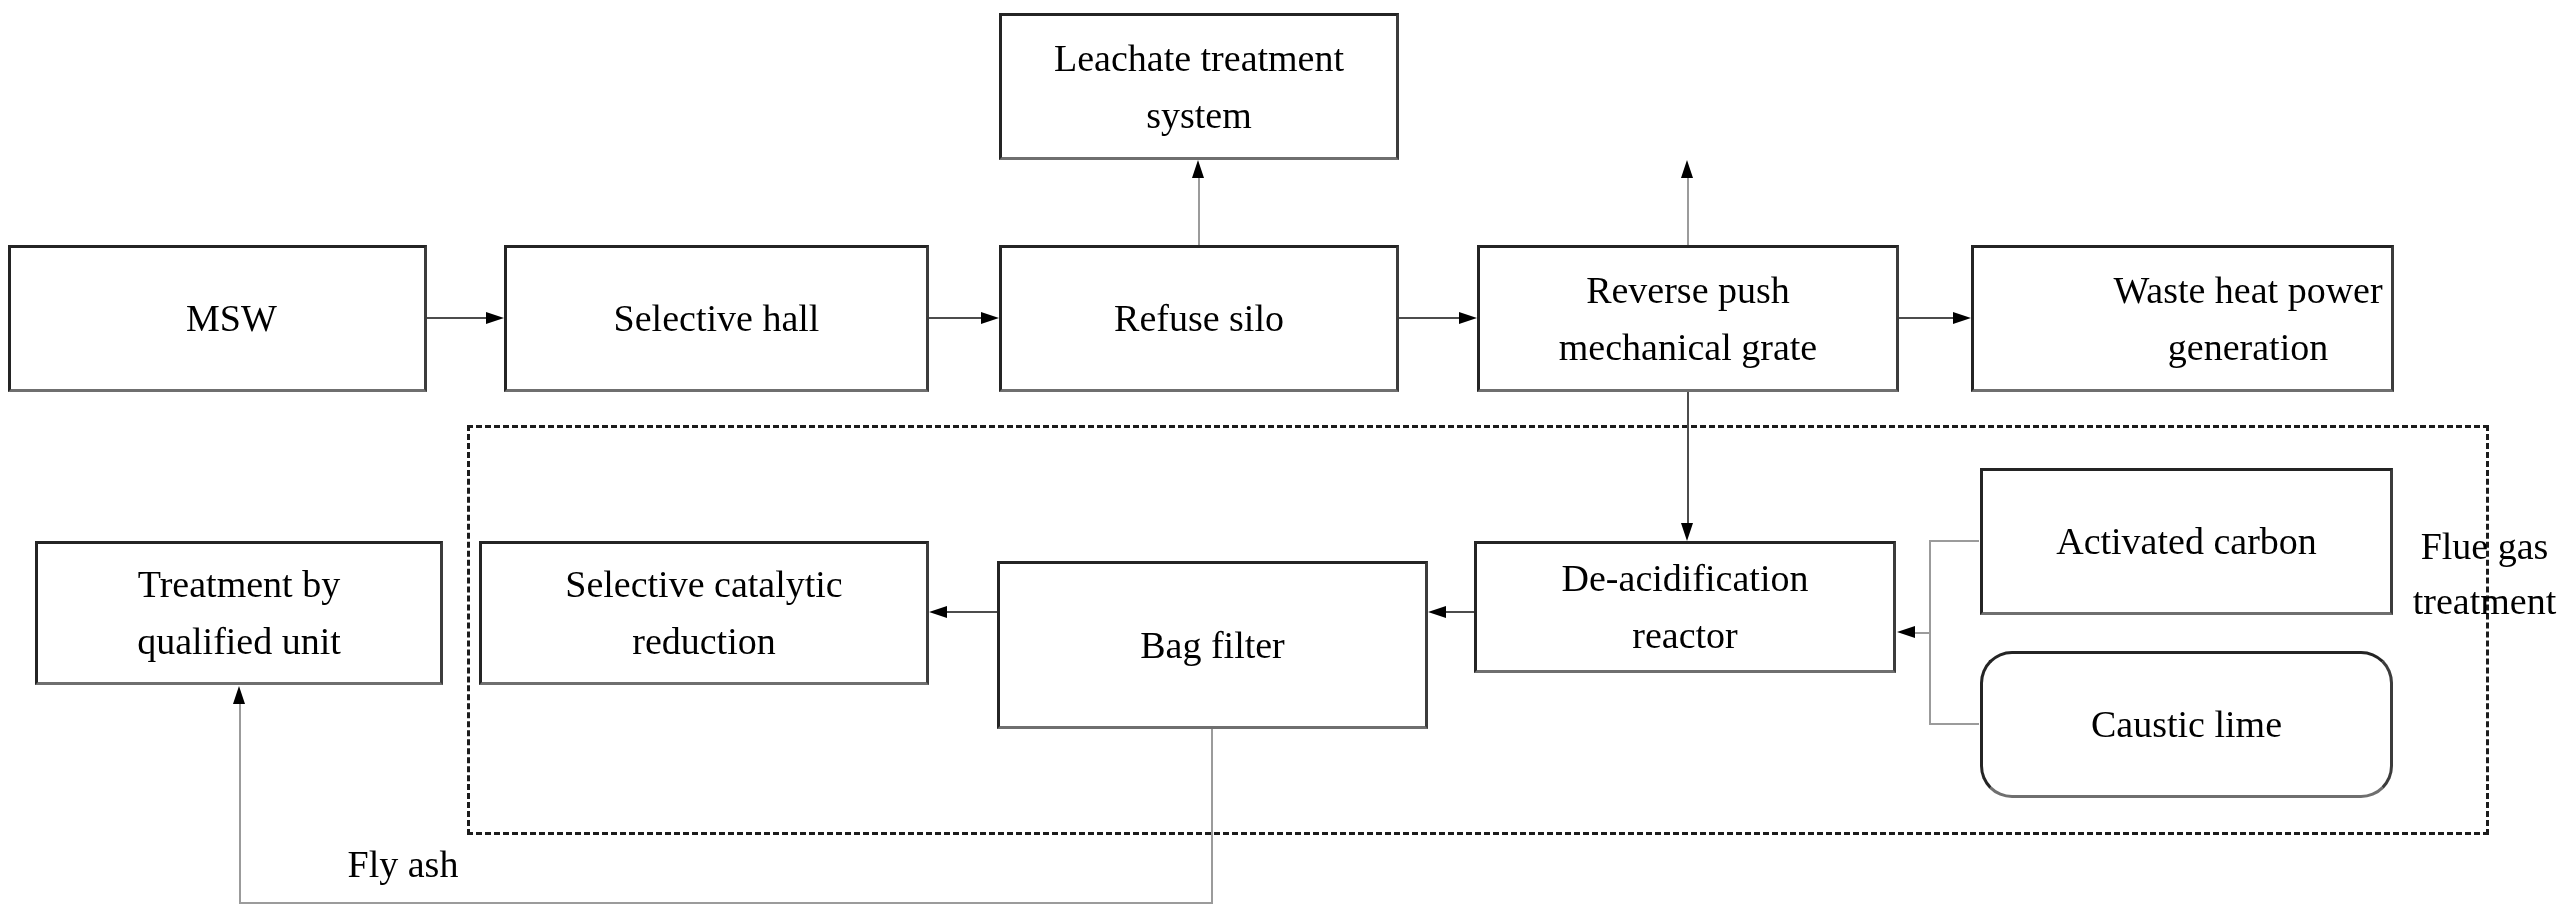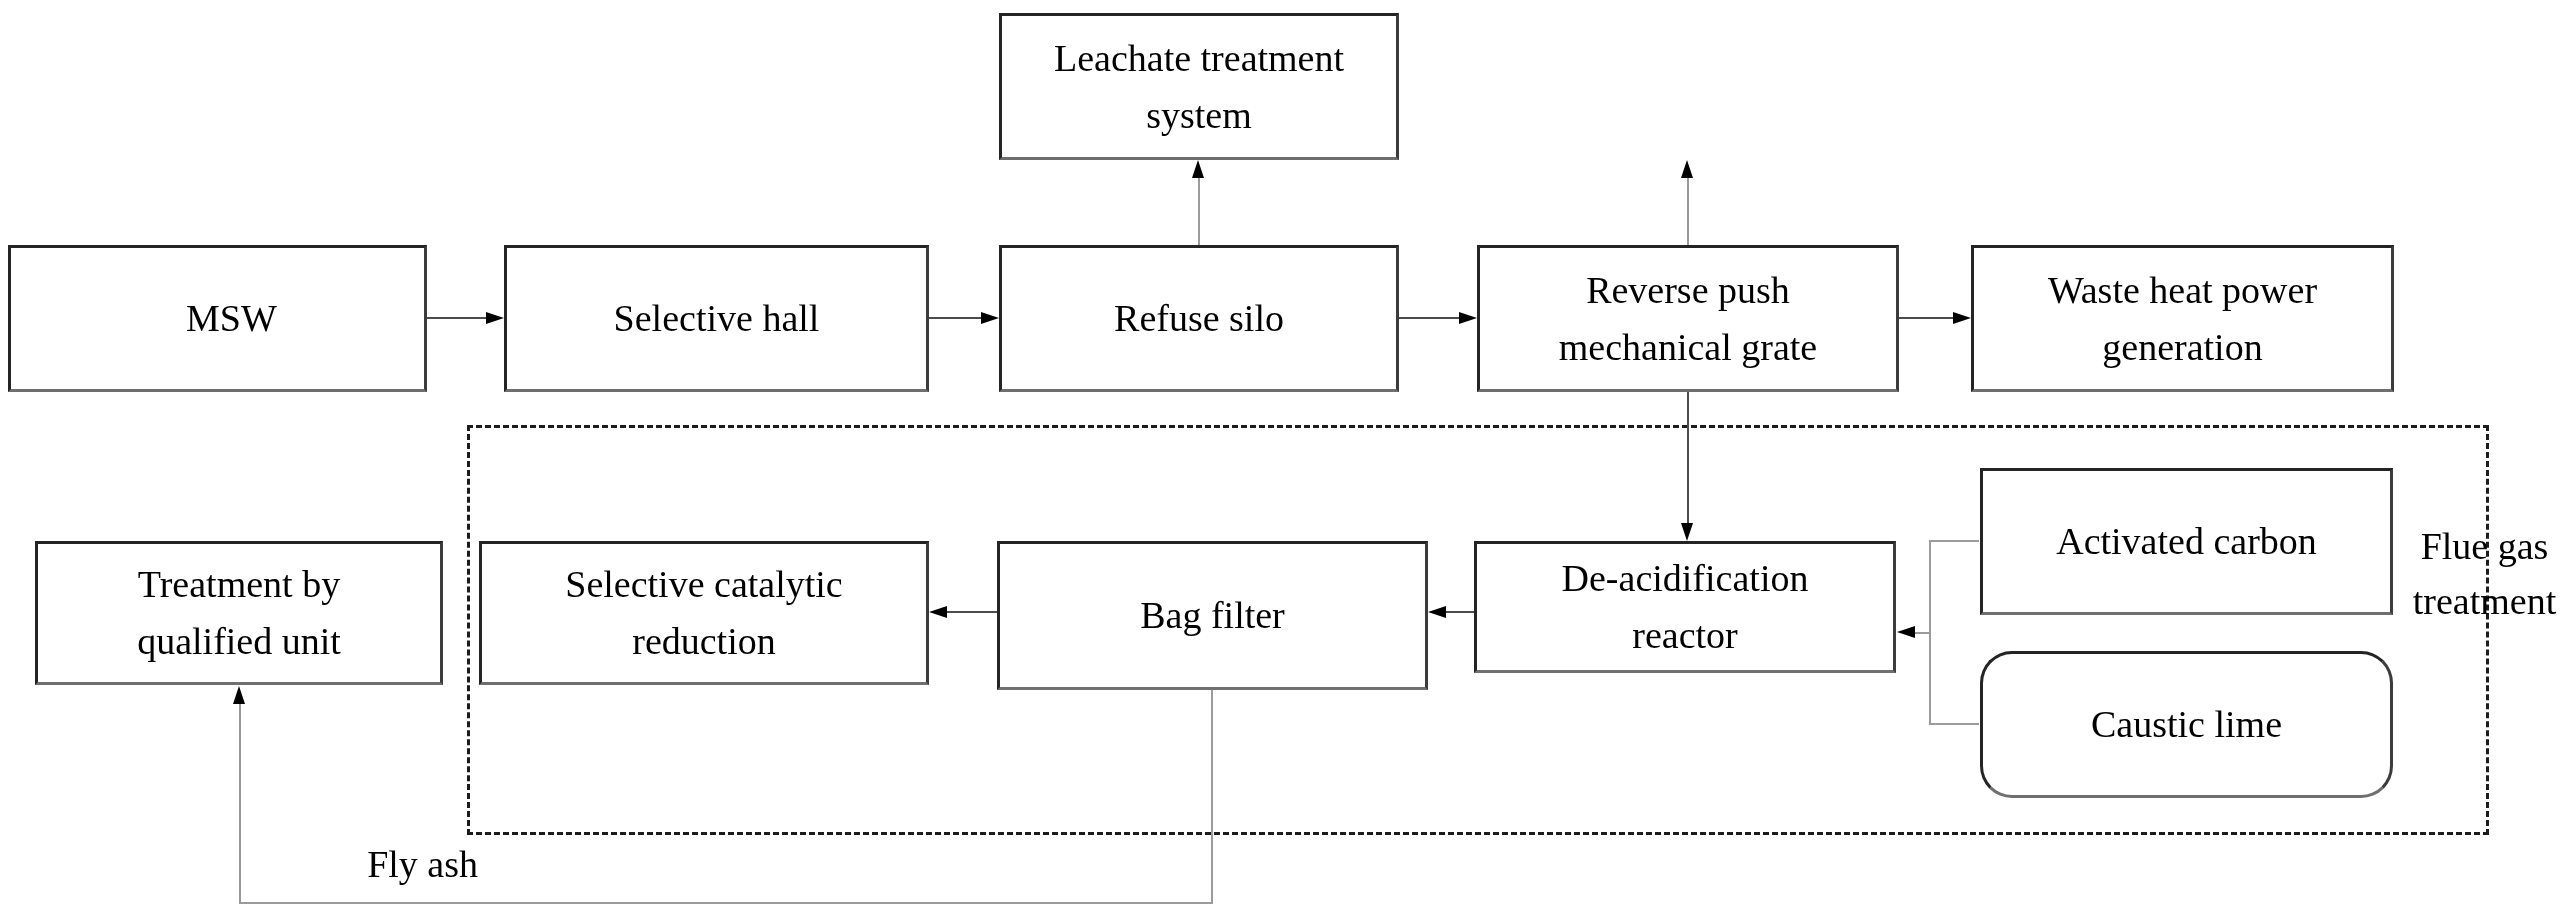--- a/index.html
+++ b/index.html
@@ -75,49 +75,49 @@
     <span>Refuse silo</span>
   </div>
   <div class="node" style="left:999px; top:13px; width:400px; height:147px;">
     <span>Leachate treatment
 system</span>
   </div>
   <div class="node" style="left:1477px; top:245px; width:422px; height:147px;">
     <span>Reverse push
 mechanical grate</span>
   </div>
-  <div class="node" style="left:1971px; top:245px; width:423px; height:147px;">
+  <div class="node" style="left:1971px; top:245px; width:423px; height:147px;justify-content:flex-end;">
     <span>Waste heat power
 generation</span>
   </div>
   <div class="node" style="left:35px; top:541px; width:408px; height:144px;">
     <span>Treatment by
 qualified unit</span>
   </div>
   <div class="node" style="left:479px; top:541px; width:450px; height:144px;">
     <span>Selective catalytic
 reduction</span>
   </div>
-  <div class="node" style="left:997px; top:541px; width:431px; height:149px;">
+  <div class="node" style="left:997px; top:561px; width:431px; height:168px;">
     <span>Bag filter</span>
   </div>
   <div class="node" style="left:1474px; top:541px; width:422px; height:132px;">
     <span>De-acidification
 reactor</span>
   </div>
   <div class="node" style="left:1980px; top:468px; width:413px; height:147px;">
     <span>Activated carbon</span>
   </div>
   <div class="node" style="left:1980px; top:651px; width:413px; height:147px;border-radius:32px;">
     <span>Caustic lime</span>
   </div>
 
   <div class="float-label" style="left:2395px; top:519px; width:179px;">Flue gas
 treatment</div>
-  <div class="float-label" style="left:328px; top:837px; width:150px; text-align:right;">Fly ash</div>
+  <div class="float-label" style="left:328px; top:837px; width:150px; text-align:center;">Fly ash</div>
 
   <div class="hline dark" style="left:427px; top:317px; width:60px;"></div>
   <div class="ah ah-right" style="left:486px; top:312px;"></div>
 
   <div class="hline dark" style="left:929px; top:317px; width:53px;"></div>
   <div class="ah ah-right" style="left:981px; top:312px;"></div>
 
   <div class="hline dark" style="left:1398px; top:317px; width:62px;"></div>
   <div class="ah ah-right" style="left:1459px; top:312px;"></div>
 

